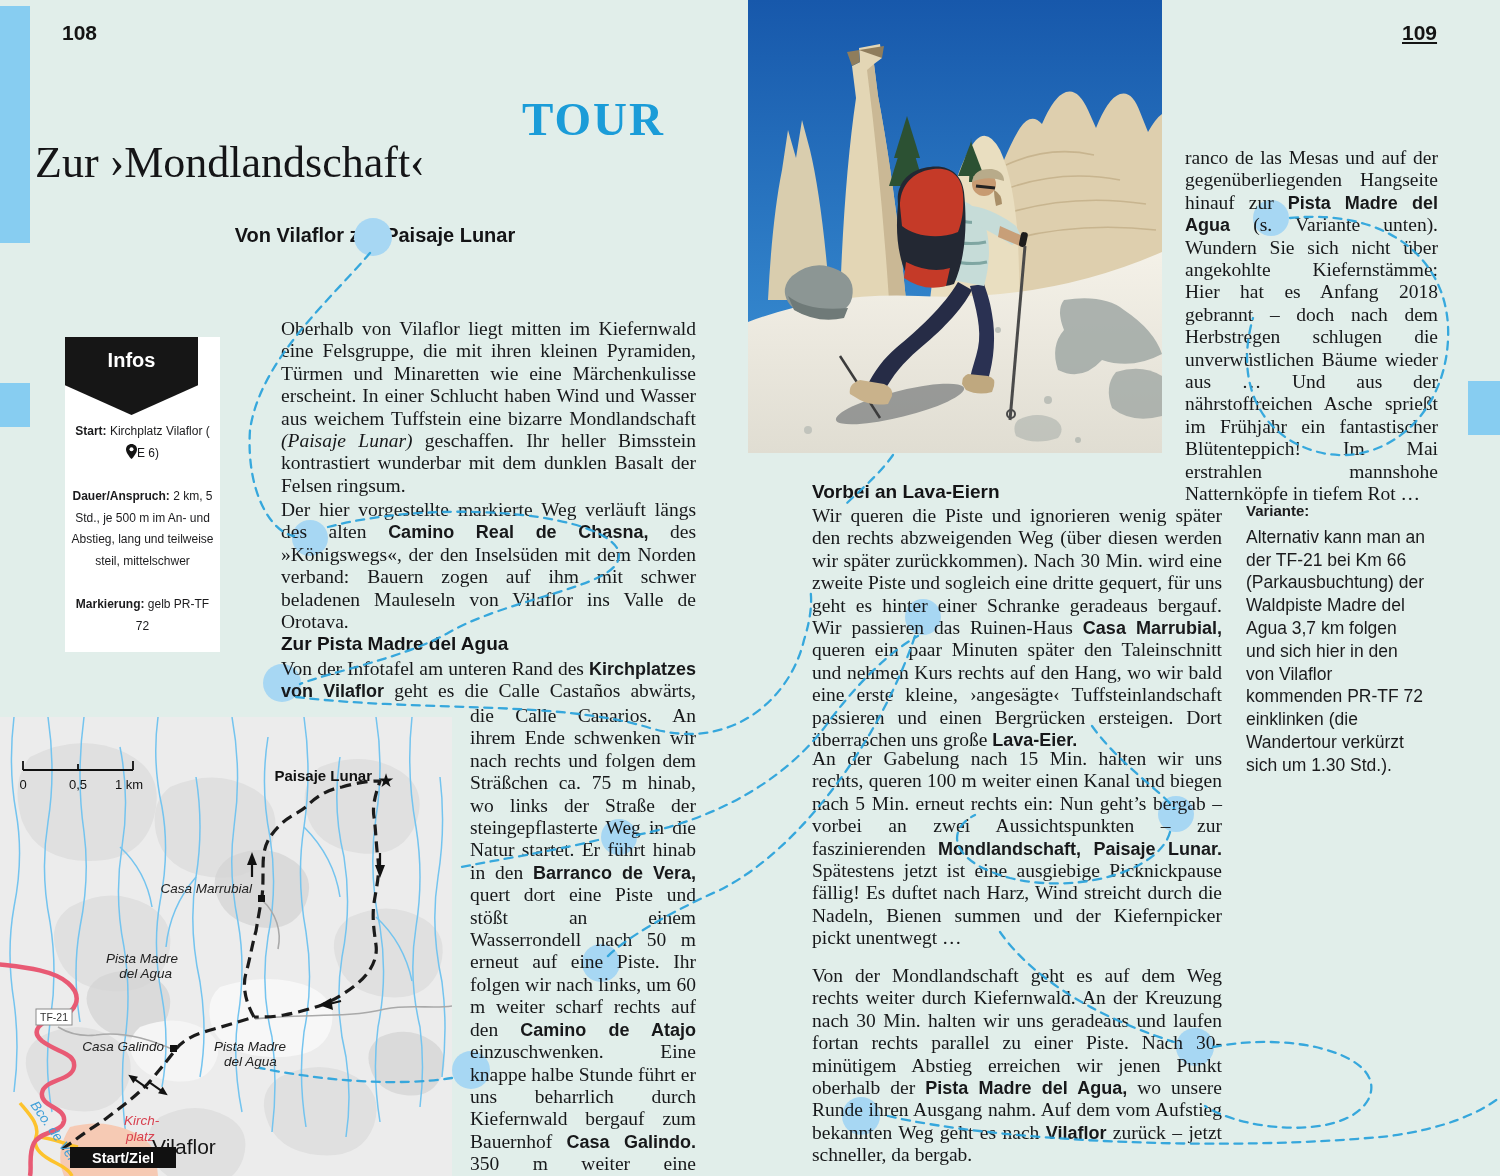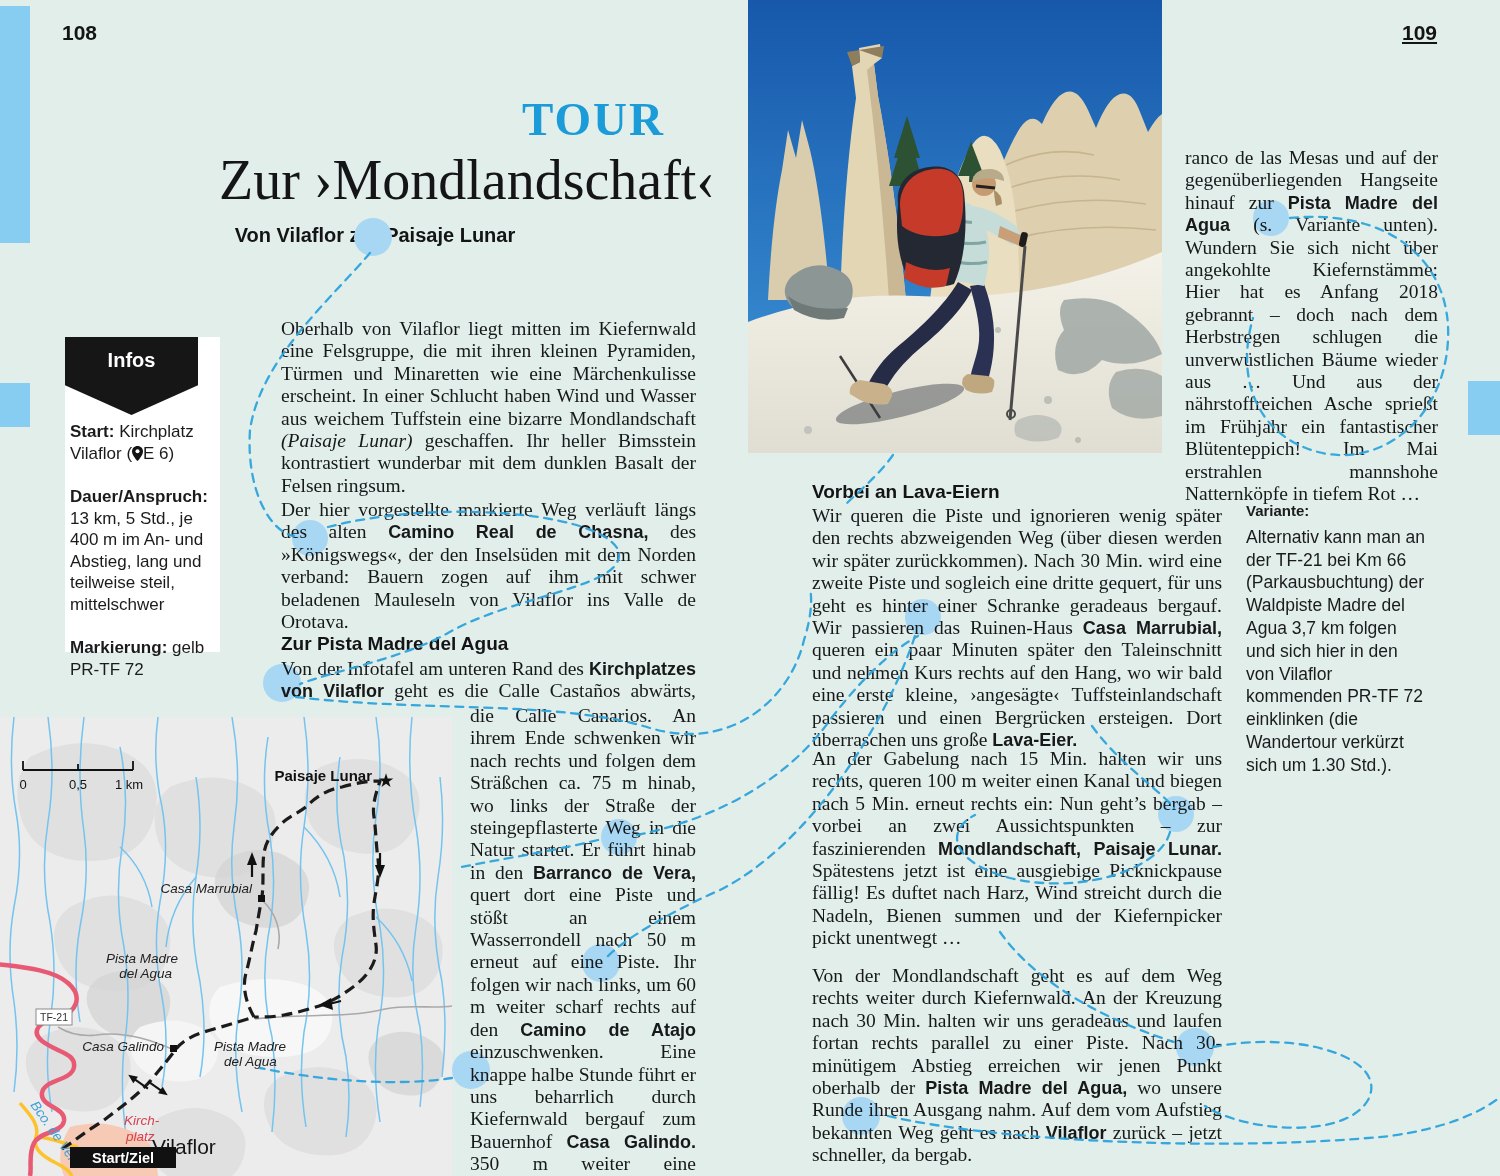--- a/index.html
+++ b/index.html
@@ -3,38 +3,38 @@
 <meta charset="utf-8">
 <style>
   html,body{margin:0;padding:0;background:#9aa5a2;}
   #page{position:relative;width:1500px;height:1176px;background:#e1eeea;overflow:hidden;
         font-family:"Liberation Sans",sans-serif;color:#17181a;}
   .tab{position:absolute;background:#87cdf1;}
   .pagenum{position:absolute;font-weight:700;font-size:21px;color:#141414;}
   .kicker{position:absolute;left:85px;top:92px;width:580px;text-align:right;
           font-family:"Liberation Serif",serif;font-weight:700;font-size:47px;
           letter-spacing:2px;color:#1b9cd8;}
-  .booktitle{position:absolute;left:35px;top:148px;width:680px;text-align:right;
-          font-family:"Liberation Serif",serif;font-weight:400;font-size:56px;color:#151517;}
+  .booktitle{position:absolute;left:35px;top:137px;width:680px;text-align:left;
+          font-family:"Liberation Serif",serif;font-weight:400;font-size:44px;color:#151517;}
   .subtitle{position:absolute;left:85px;top:224px;width:580px;text-align:center;
           font-weight:700;font-size:20px;color:#141416;}
   .serif{position:absolute;font-family:"Liberation Serif",serif;font-size:19.5px;
          line-height:22.4px;text-align:justify;color:#17181a;z-index:2;}
   .serif .bs{font-family:"Liberation Sans",sans-serif;font-weight:700;font-size:18px;}
   .serif .it{font-style:italic;}
   .shead{position:absolute;font-weight:700;font-size:19px;color:#141416;z-index:2;}
   
   .infobox{position:absolute;left:65px;top:337px;width:155px;height:315px;background:#ffffff;z-index:2;}
   .infobanner{position:absolute;left:0;top:0;width:133px;height:78px;background:#161616;
               -webkit-clip-path:polygon(0 0,100% 0,100% 62%,50% 100%,0 62%);
               clip-path:polygon(0 0,100% 0,100% 62%,50% 100%,0 62%);}
   .infobanner span{display:block;text-align:center;margin-top:12px;color:#ffffff;
               font-weight:700;font-size:20px;}
-  .infocontent{position:absolute;left:5px;top:62px;width:145px;
-              font-size:17px;line-height:21.5px;color:#1b1b1d;}
+  .infocontent{position:absolute;left:5px;top:62px;width:145px;text-align:center;
+              font-size:12px;line-height:21.5px;color:#1b1b1d;}
   .infocontent .blk{margin-top:22px;}
   .infocontent b{font-weight:700;}
   .pin{display:inline-block;vertical-align:-2px;}
   
   .variant{position:absolute;left:1246px;top:500px;width:180px;z-index:2;font-size:17.5px;line-height:22.8px;color:#1b1b1d;}
   .variant .vh{font-weight:700;font-size:15px;margin-bottom:3px;}
   svg text{font-family:"Liberation Sans",sans-serif;}
   .lay1{position:absolute;left:0;top:0;z-index:1;}
   .lay3{position:absolute;left:0;top:0;z-index:3;pointer-events:none;}
   .artwrap{position:absolute;z-index:2;line-height:0;}
@@ -78,21 +78,21 @@
     <div class="infocontent">
       <div class="blk">
         <b>Start:</b>
         <span>Kirchplatz Vilaflor (</span><svg class="pin" width="11" height="15" viewBox="0 0 11 15">
             <path d="M5.5 0 C2.4 0 0 2.4 0 5.4 C0 9.5 5.5 15 5.5 15 C5.5 15 11 9.5 11 5.4 C11 2.4 8.6 0 5.5 0 Z" fill="#141414"></path>
             <circle cx="5.5" cy="5.3" r="2" fill="#ffffff"></circle>
           </svg><span>E 6)</span>
       </div>
       <div class="blk">
         <b>Dauer/Anspruch:</b>
-        <span>13 km, 5 Std., je 400 m im An- und Abstieg, lang und teilweise steil, mittelschwer</span>
+        <span>2 km, 5 Std., je 500 m im An- und Abstieg, lang und teilweise steil, mittelschwer</span>
       </div>
       <div class="blk">
         <b>Markierung:</b>
         <span>gelb PR-TF 72</span>
       </div>
     </div>
   </div>
 
   <div class="serif" style="left:281px;top:318px;width:415px;"><span>Oberhalb von Vilaflor liegt mitten im Kiefernwald eine Felsgruppe, die mit ihren kleinen Pyramiden, Türmen und Minaretten wie eine Märchenkulisse erscheint. In einer Schlucht haben Wind und Wasser aus weichem Tuffstein eine bizarre Mondlandschaft </span><span class="it">(Paisaje Lunar)</span><span> geschaffen. Ihr heller Bimsstein kontrastiert wunderbar mit dem dunklen Basalt der Felsen ringsum.</span></div>
   <div class="serif" style="left:281px;top:499px;width:415px;"><span>Der hier vorgestellte markierte Weg verläuft längs des alten </span><span class="bs">Camino Real de Chasna,</span><span> des »Königswegs«, der den Inselsüden mit dem Norden verband: Bauern zogen auf ihm mit schwer beladenen Mauleseln von Vilaflor ins Valle de Orotava.</span></div>

